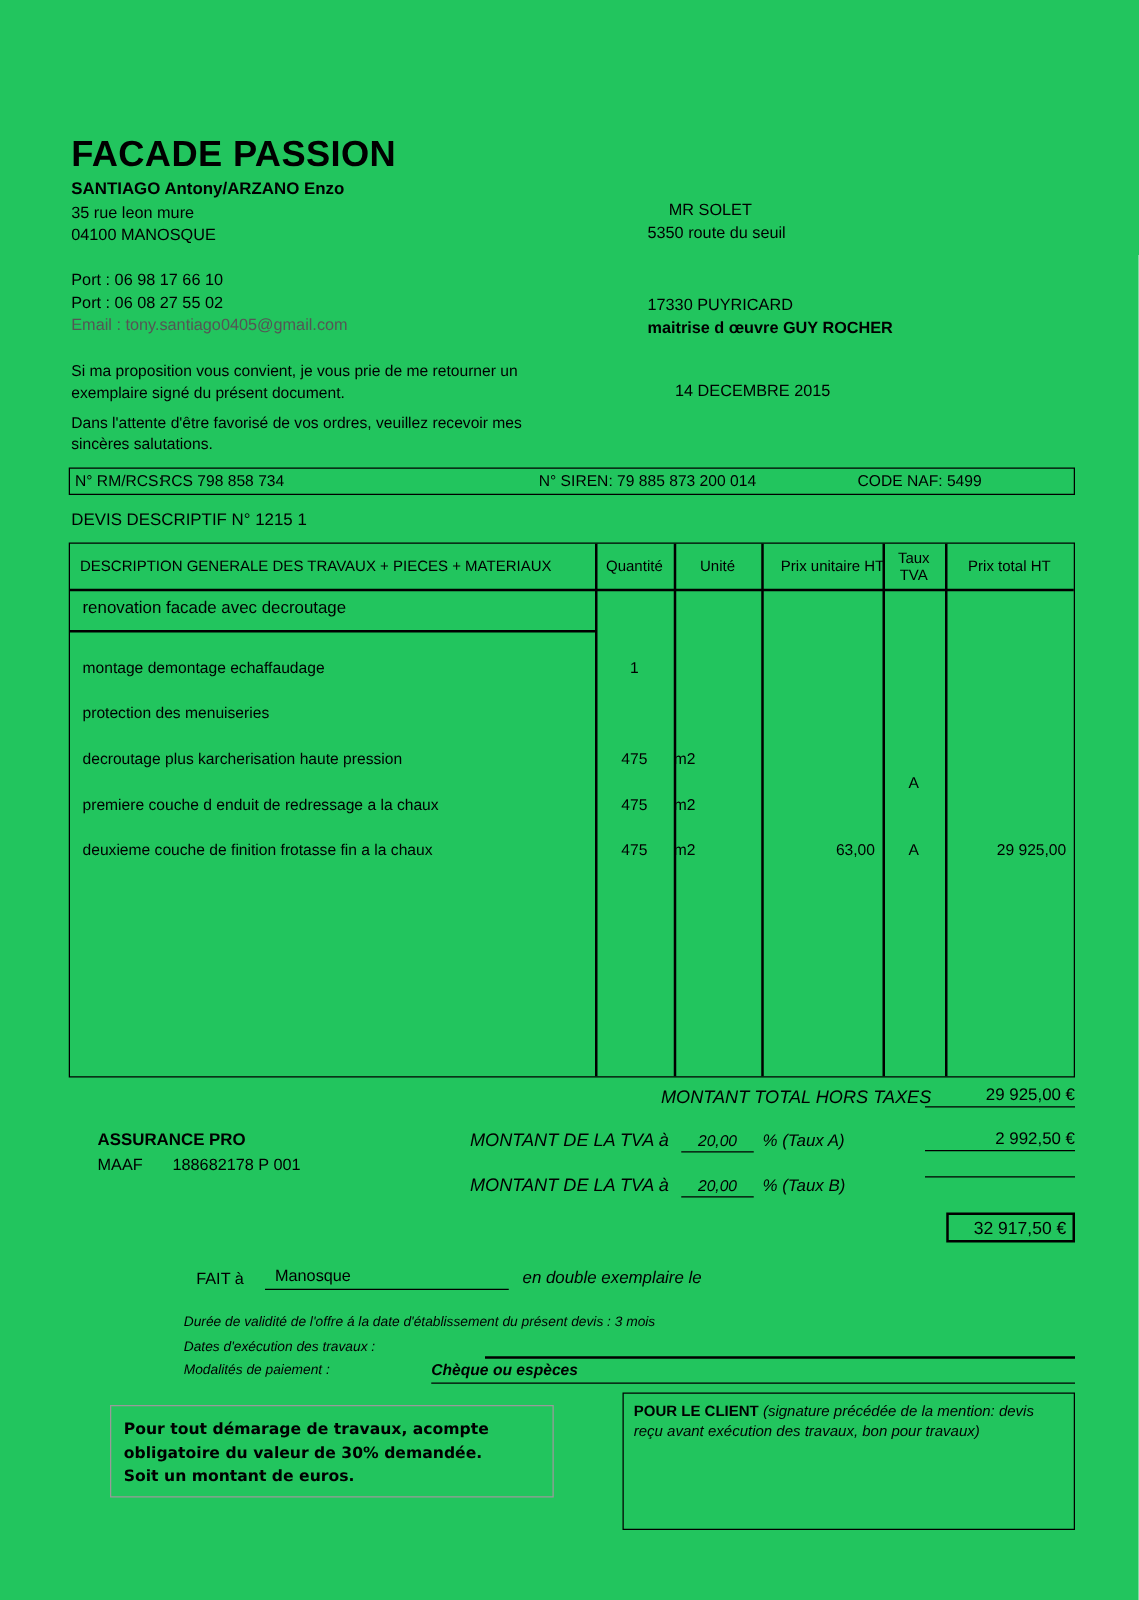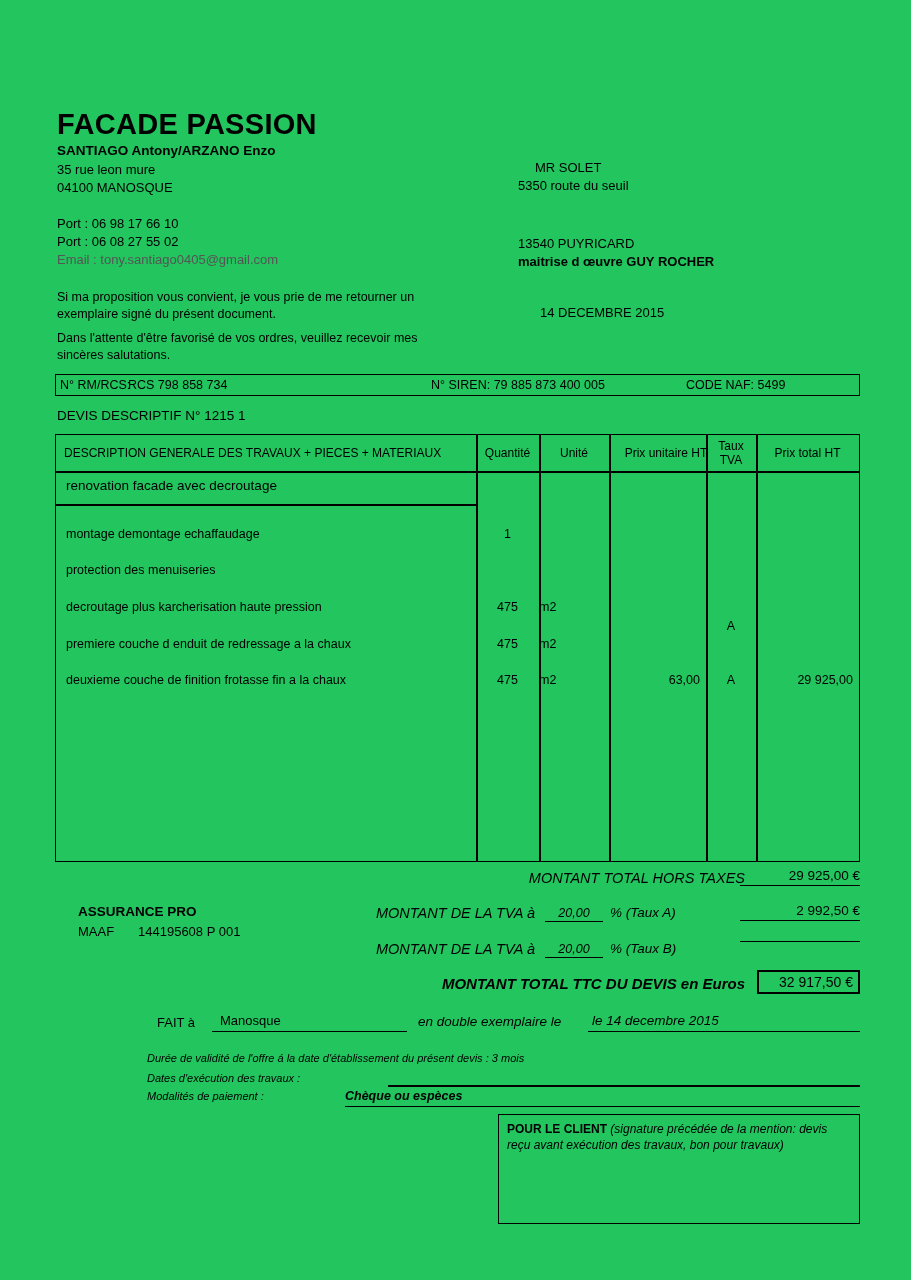--- a/index.html
+++ b/index.html
@@ -291,33 +291,33 @@
   <div class="abs" id="company-name">FACADE PASSION</div>
   <div class="abs" id="owners">SANTIAGO Antony/ARZANO Enzo</div>
   <div class="abs" id="vendor-street">35 rue leon mure</div>
   <div class="abs" id="vendor-city">04100 MANOSQUE</div>
   <div class="abs" id="vendor-phone1">Port : 06 98 17 66 10</div>
   <div class="abs" id="vendor-phone2">Port : 06 08 27 55 02</div>
   <div class="abs" id="vendor-email">Email : tony.santiago0405@gmail.com</div>
 
   <div class="abs" id="client-name">MR SOLET</div>
   <div class="abs" id="client-street">5350 route du seuil</div>
-  <div class="abs" id="client-city">13540 PUYRICARD</div>
+  <div class="abs" id="client-city">17330 PUYRICARD</div>
   <div class="abs" id="client-mo">maitrise d œuvre GUY ROCHER</div>
   <div class="abs" id="doc-date">14 DECEMBRE 2015</div>
 
   <div class="abs" id="letter">
     <p>Si ma proposition vous convient, je vous prie de me retourner un exemplaire signé du présent document.</p>
     <p>Dans l'attente d'être favorisé de vos ordres, veuillez recevoir mes sincères salutations.</p>
   </div>
 
   <div class="abs" id="reg-bar">
     <div id="reg-rmrcs-label">N° RM/RCS:</div>
     <div id="reg-rmrcs-value">RCS 798 858 734</div>
-    <div id="reg-siren">N° SIREN: 79 885 873 400 005</div>
+    <div id="reg-siren">N° SIREN: 79 885 873 200 014</div>
     <div id="reg-naf">CODE NAF: 5499</div>
   </div>
 
   <div class="abs" id="devis-no">DEVIS DESCRIPTIF N° 1215 1</div>
 
   <div class="abs" id="items-table">
 
     <div class="hline" id="thead-line"></div>
     <div class="hline" id="desc-sub-line"></div>
 
@@ -379,37 +379,40 @@
   <div class="tot-label" style="left:290px; top:905px; width:245px;">MONTANT DE LA TVA à</div>
   <div class="rate-box" style="left:545px; top:906px;">20,00</div>
   <div class="rate-suffix" style="left:610px; top:905px;">%  (Taux A)</div>
   <div class="tot-amount" style="left:740px; top:903px;">2 992,50 €</div>
 
   <div class="tot-label" style="left:290px; top:941px; width:245px;">MONTANT DE LA TVA à</div>
   <div class="rate-box" style="left:545px; top:942px;">20,00</div>
   <div class="rate-suffix" style="left:610px; top:941px;">%  (Taux B)</div>
   <div class="tot-amount" style="left:740px; top:939px;"></div>
 
-  <div id="ttc-label">MONTANT TOTAL TTC DU DEVIS en Euros</div>
   <div id="ttc-amount">32 917,50 €</div>
 
   <div class="abs" id="ins-title">ASSURANCE PRO</div>
   <div class="abs" id="ins-name">MAAF</div>
-  <div class="abs" id="ins-no">144195608 P 001</div>
+  <div class="abs" id="ins-no">188682178 P 001</div>
 
   <div class="abs" id="fait-label">FAIT à</div>
   <div class="abs" id="fait-place">Manosque</div>
   <div class="abs" id="fait-mid">en double exemplaire le</div>
-  <div class="abs" id="fait-date">le 14 decembre 2015</div>
 
   <div class="cond-label" id="cond-validity">Durée de validité de l'offre á la date d'établissement du présent devis : 3 mois</div>
   <div class="cond-label" id="cond-dates">Dates d'exécution des travaux :</div>
   <div id="cond-line-1"></div>
   <div class="cond-label" id="cond-modal">Modalités de paiement :</div>
   <div class="abs" id="cond-payment">Chèque ou espèces</div>
 
+  <div class="abs" id="deposit-box">
+    <div>Pour tout démarage de travaux, acompte</div>
+    <div>obligatoire du valeur de 30% demandée.</div>
+    <div>Soit un montant de  euros.</div>
+  </div>
 
   <div class="abs" id="client-box">
     <span class="cb-title">POUR LE CLIENT</span>
     <span class="cb-note">(signature précédée de la mention: devis reçu avant exécution des travaux, bon pour travaux)</span>
   </div>
 
 </div>
 
 </body></html>

